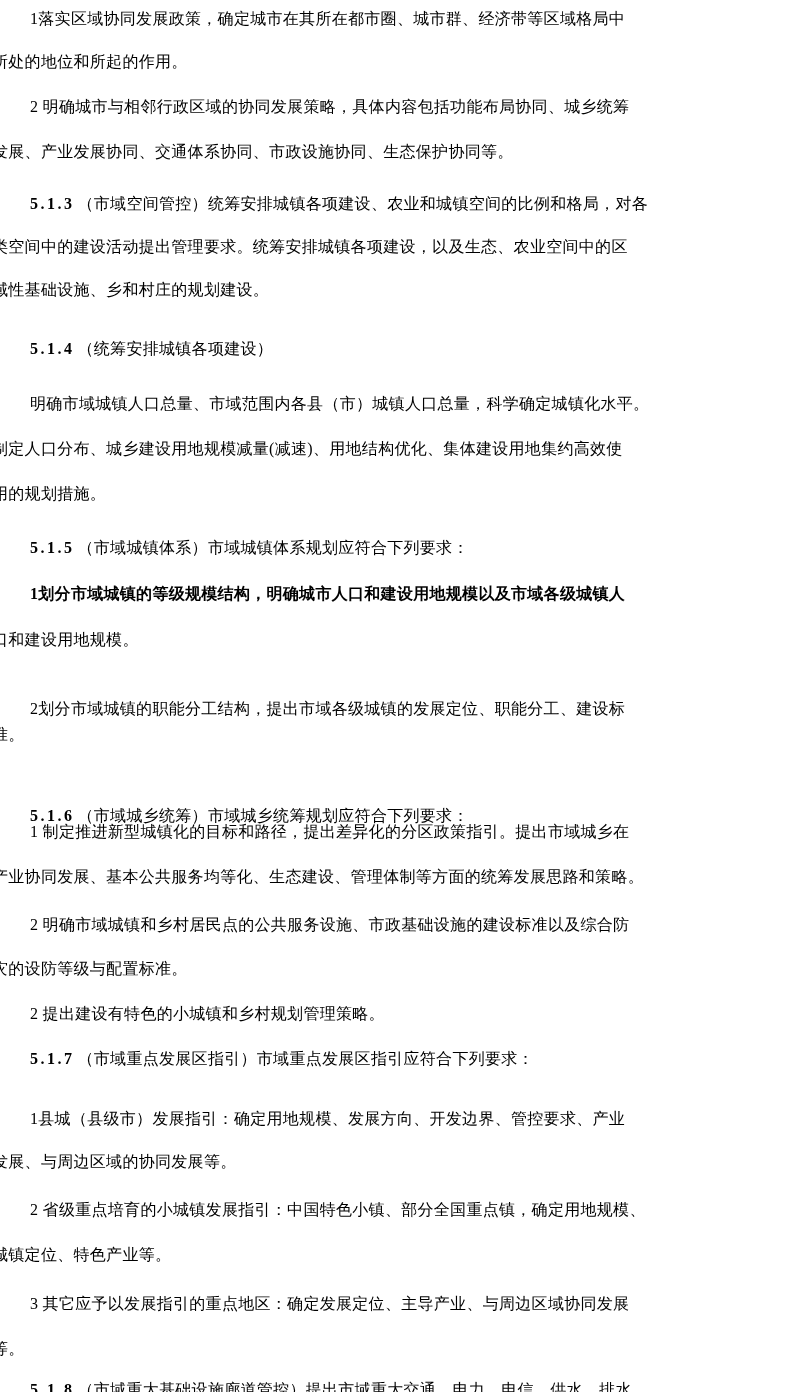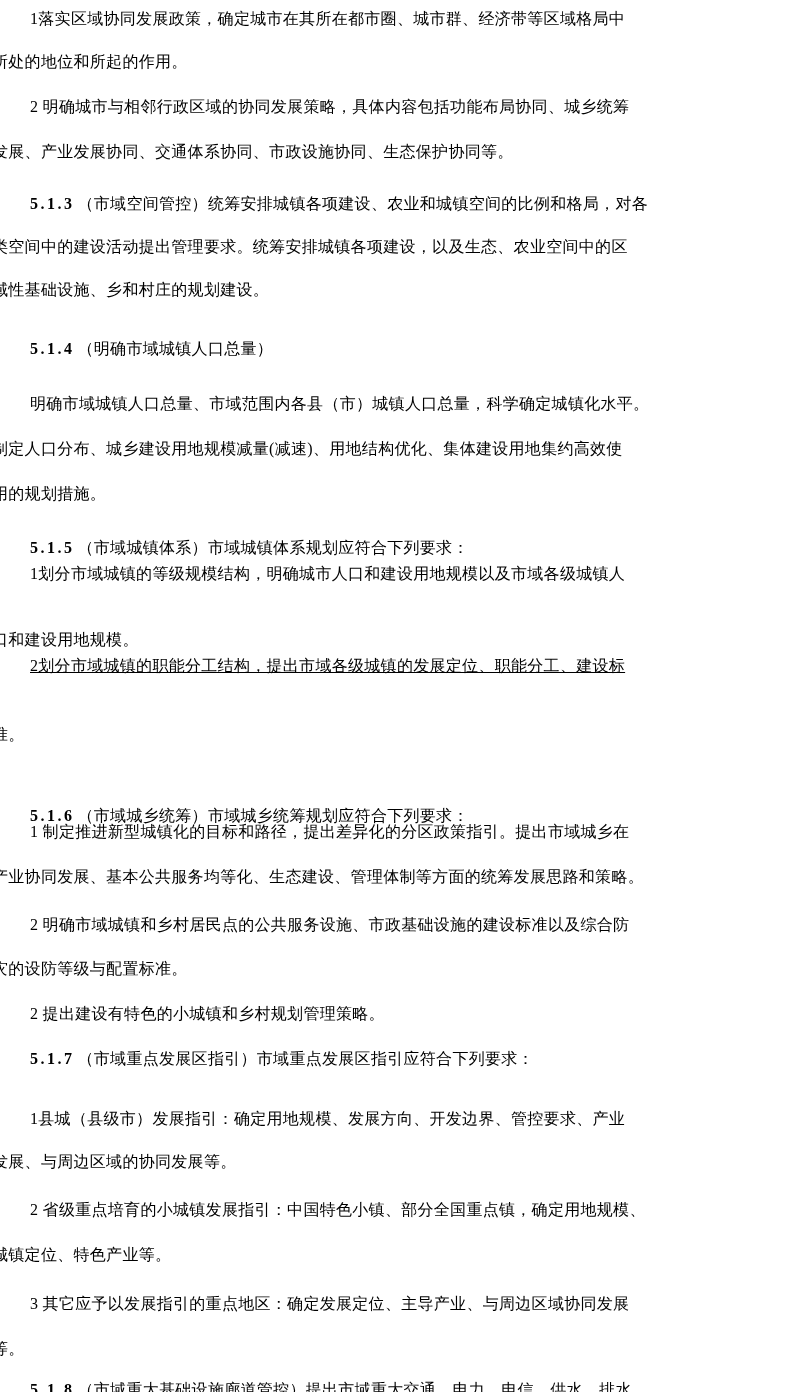--- a/index.html
+++ b/index.html
@@ -54,28 +54,28 @@
 
 <div class="page">
   <div class="text-layer" id="text-layer">
       <div class="line para" style="top: 7px;">1落实区域协同发展政策，确定城市在其所在都市圈、城市群、经济带等区域格局中</div>
       <div class="line cont" style="top: 50px;">所处的地位和所起的作用。</div>
       <div class="line para" style="top: 95px;">2 明确城市与相邻行政区域的协同发展策略，具体内容包括功能布局协同、城乡统筹</div>
       <div class="line cont" style="top: 140px;">发展、产业发展协同、交通体系协同、市政设施协同、生态保护协同等。</div>
       <div class="line heading" style="top: 192px;"><span class="sec-num">5.1.3</span><span>（市域空间管控）统筹安排城镇各项建设、农业和城镇空间的比例和格局，对各</span></div>
       <div class="line cont" style="top: 235px;">类空间中的建设活动提出管理要求。统筹安排城镇各项建设，以及生态、农业空间中的区</div>
       <div class="line cont" style="top: 278px;">域性基础设施、乡和村庄的规划建设。</div>
-      <div class="line heading" style="top: 337px;"><span class="sec-num">5.1.4</span><span>（明确市域城镇人口总量）</span></div>
+      <div class="line heading" style="top: 337px;"><span class="sec-num">5.1.4</span><span>（统筹安排城镇各项建设）</span></div>
       <div class="line para" style="top: 392px;">明确市域城镇人口总量、市域范围内各县（市）城镇人口总量，科学确定城镇化水平。</div>
       <div class="line cont" style="top: 437px;">制定人口分布、城乡建设用地规模减量(减速)、用地结构优化、集体建设用地集约高效使</div>
       <div class="line cont" style="top: 482px;">用的规划措施。</div>
       <div class="line heading" style="top: 536px;"><span class="sec-num">5.1.5</span><span>（市域城镇体系）市域城镇体系规划应符合下列要求：</span></div>
-      <div class="line para" style="top: 562px;">1划分市域城镇的等级规模结构，明确城市人口和建设用地规模以及市域各级城镇人</div>
+      <div class="line para" style="top: 582px; font-weight: bold;">1划分市域城镇的等级规模结构，明确城市人口和建设用地规模以及市域各级城镇人</div>
       <div class="line cont" style="top: 628px;">口和建设用地规模。</div>
-      <div class="line para" style="top: 654px; text-decoration: underline;">2划分市域城镇的职能分工结构，提出市域各级城镇的发展定位、职能分工、建设标</div>
+      <div class="line para" style="top: 697px;">2划分市域城镇的职能分工结构，提出市域各级城镇的发展定位、职能分工、建设标</div>
       <div class="line cont" style="top: 723px;">准。</div>
       <div class="line heading" style="top: 804px;"><span class="sec-num">5.1.6</span><span>（市域城乡统筹）市域城乡统筹规划应符合下列要求：</span></div>
       <div class="line para" style="top: 820px;">1 制定推进新型城镇化的目标和路径，提出差异化的分区政策指引。提出市域城乡在</div>
       <div class="line cont" style="top: 865px;">产业协同发展、基本公共服务均等化、生态建设、管理体制等方面的统筹发展思路和策略。</div>
       <div class="line para" style="top: 913px;">2 明确市域城镇和乡村居民点的公共服务设施、市政基础设施的建设标准以及综合防</div>
       <div class="line cont" style="top: 957px;">灾的设防等级与配置标准。</div>
       <div class="line para" style="top: 1002px;">2 提出建设有特色的小城镇和乡村规划管理策略。</div>
       <div class="line heading" style="top: 1047px; text-align: right;"><span class="sec-num">5.1.7</span><span>（市域重点发展区指引）市域重点发展区指引应符合下列要求：</span></div>
       <div class="line para" style="top: 1107px;">1县城（县级市）发展指引：确定用地规模、发展方向、开发边界、管控要求、产业</div>
       <div class="line cont" style="top: 1150px;">发展、与周边区域的协同发展等。</div>

